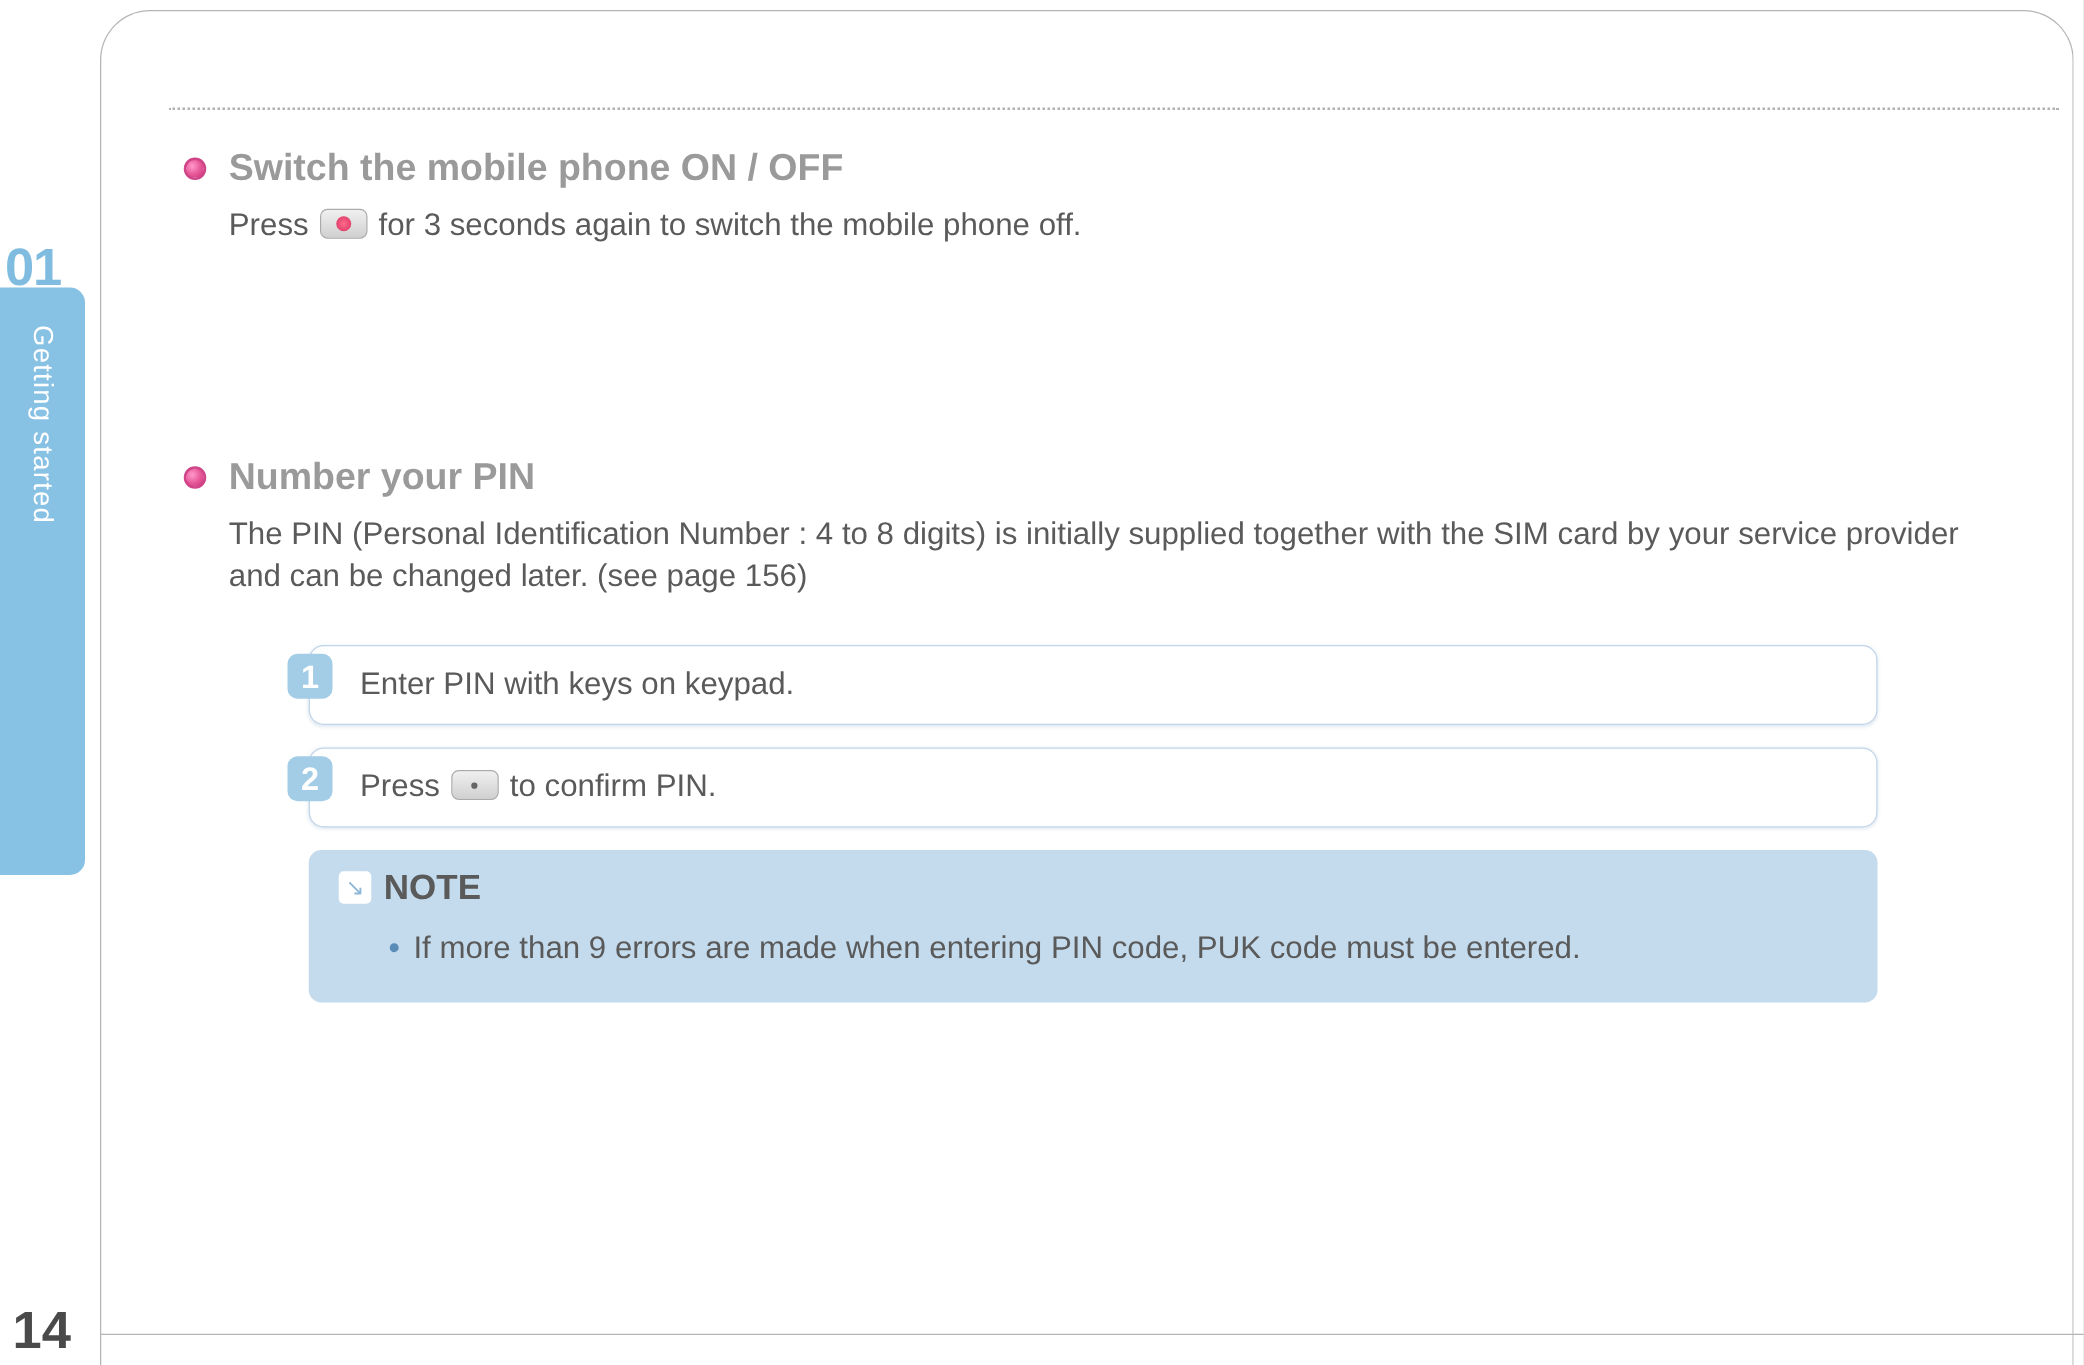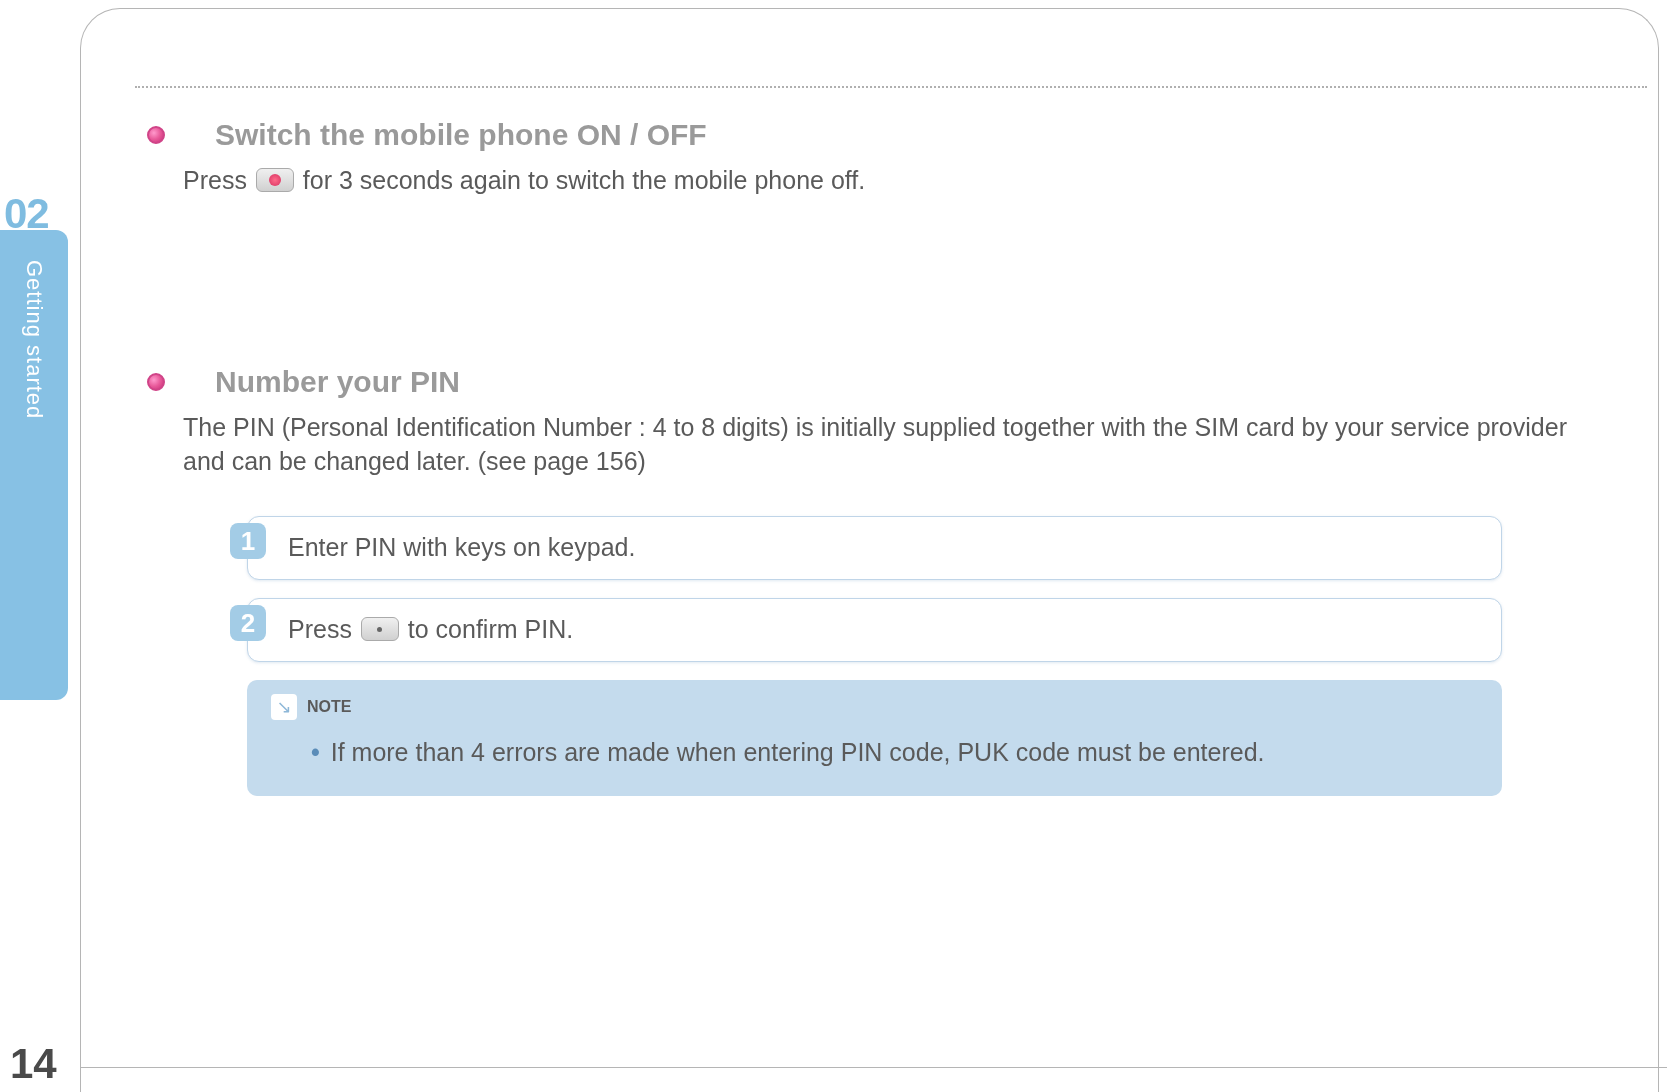--- a/index.html
+++ b/index.html
@@ -80,21 +80,20 @@
       margin-right: 50px;
     }
     
     .section-heading {
       display: flex;
       align-items: center;
       font-size: 30px;
       font-weight: bold;
       color: #9a9a9a;
       margin-bottom: 12px;
-      gap: 32px;
     }
     
     .heading-bullet {
       width: 18px;
       height: 18px;
       border-radius: 50%;
       background: radial-gradient(circle at 35% 35%, #ff99cc 0%, #e85a9a 50%, #c83078 100%);
       margin-right: 18px;
       flex-shrink: 0;
       border: 2px solid #d04488;
@@ -206,21 +205,21 @@
       border-radius: 4px;
       display: flex;
       align-items: center;
       justify-content: center;
       margin-right: 10px;
       color: #8fb8d8;
       font-size: 18px;
     }
     
     .note-label {
-      font-size: 16px;
+      font-size: 28px;
       font-weight: bold;
       color: #5a5a5a;
     }
     
     .note-body {
       font-size: 25px;
       color: #5a5a5a;
       margin-left: 40px;
       line-height: 1.35;
     }
@@ -253,21 +252,21 @@
       font-size: 28px;
       position: relative;
       top: 4px;
     }
   </style>
 </head>
 <body>
 
 <div class="page-frame"></div>
 
-<div class="chapter-number">02</div>
+<div class="chapter-number">01</div>
 
 <div class="side-tab">
   <div class="side-tab-text">Getting started</div>
 </div>
 
 <div class="content">
   <div class="dotted-divider"></div>
 
   <div class="section">
     <div class="section-heading">
@@ -314,21 +313,21 @@
       </div>
     </div>
 
     <div class="note-box">
       <div class="note-header">
         <span class="note-icon">↘</span>
         <span class="note-label">NOTE</span>
       </div>
       <div class="note-body">
         <span class="note-bullet">•</span>
-        <span>If more than 4 errors are made when entering PIN code, PUK code must be entered.</span>
+        <span>If more than 9 errors are made when entering PIN code, PUK code must be entered.</span>
       </div>
     </div>
 
   </div>
 </div>
 
 <div class="bottom-line"></div>
 <div class="page-number">14</div>
 
 </body></html>

